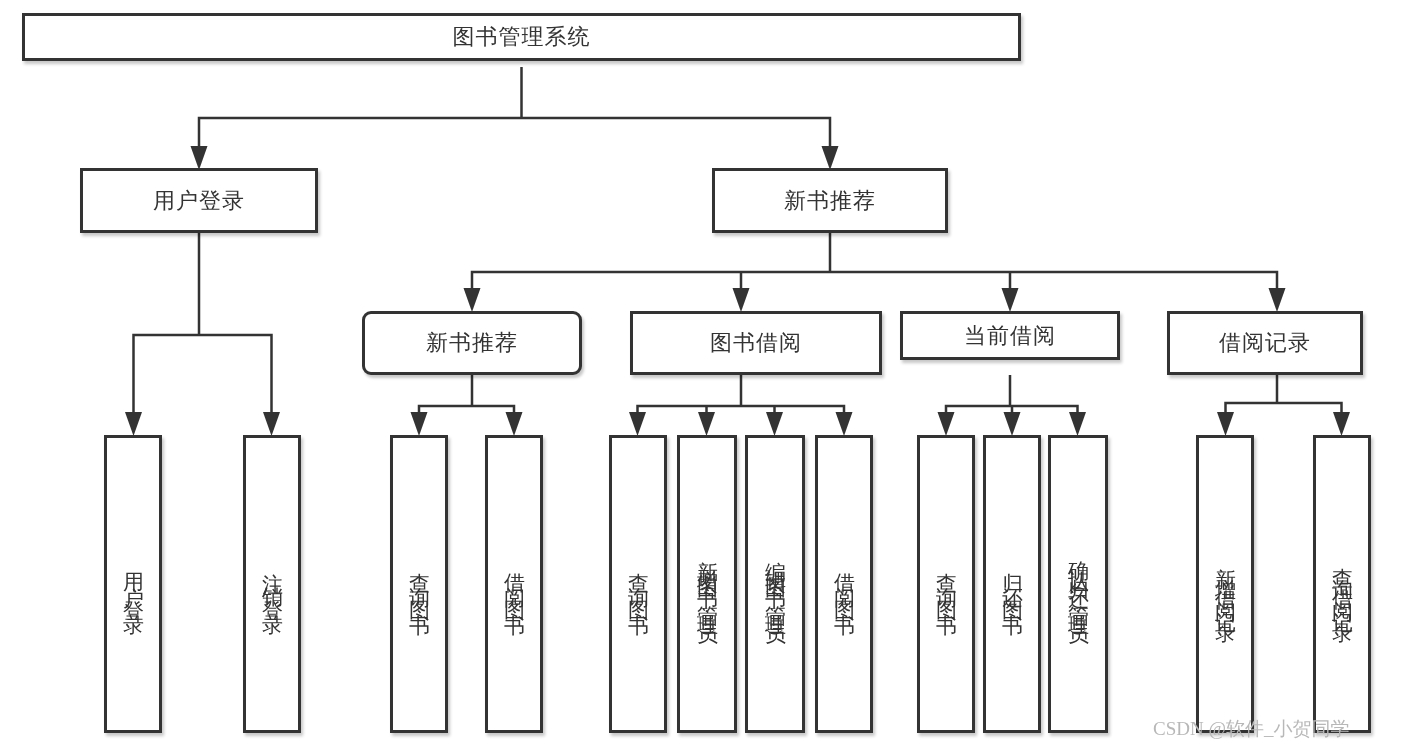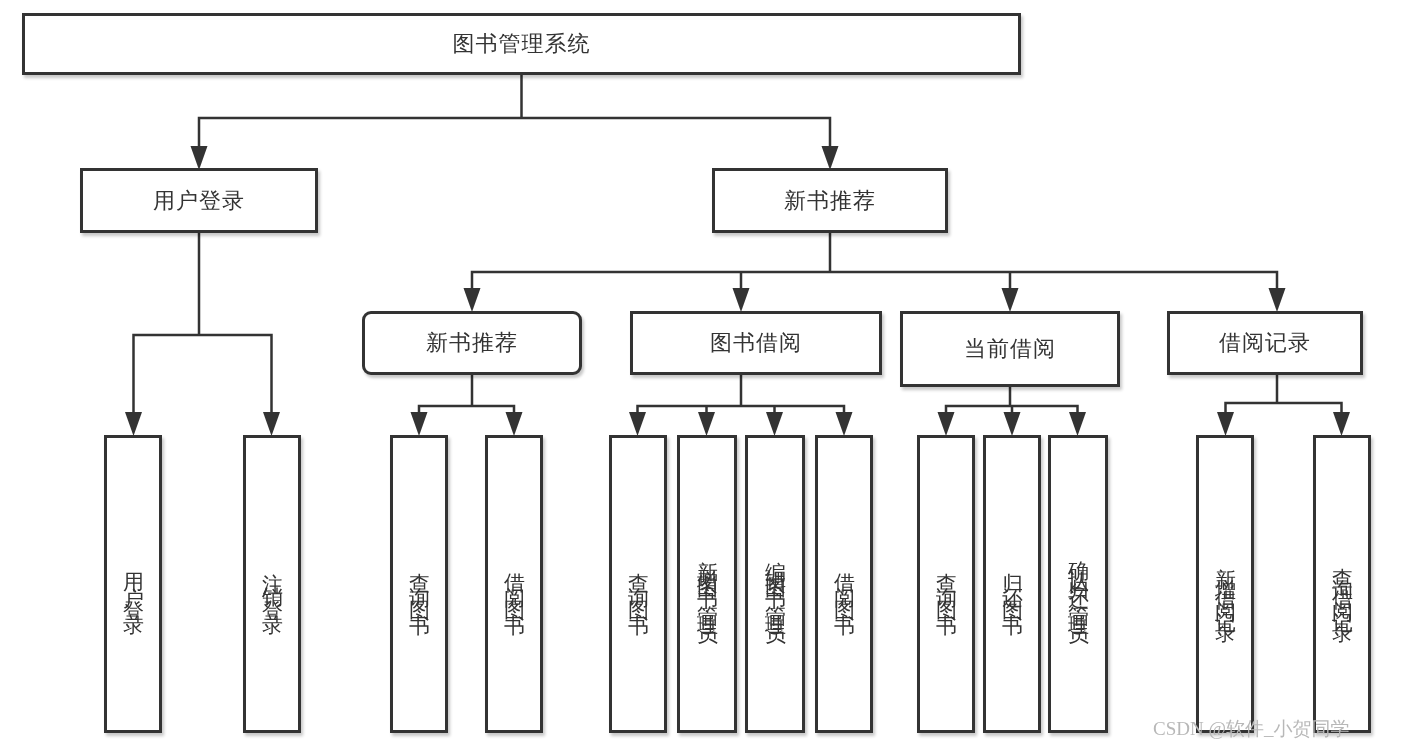--- a/index.html
+++ b/index.html
@@ -76,38 +76,38 @@
       <use href="#ah" transform="translate(774.5,436)"></use>
       <use href="#ah" transform="translate(844,436)"></use>
       <use href="#ah" transform="translate(946,436)"></use>
       <use href="#ah" transform="translate(1012,436)"></use>
       <use href="#ah" transform="translate(1077.5,436)"></use>
       <use href="#ah" transform="translate(1225.5,436)"></use>
       <use href="#ah" transform="translate(1341.5,436)"></use>
     </g>
   </svg>
 
-  <div class="node h" style="left:22px;top:13px;width:999px;height:62px;">
+  <div class="node h" style="left:22px;top:13px;width:999px;height:48px;">
     <span>图书管理系统</span>
   </div>
 
   <div class="node h" style="left:80px;top:168px;width:238px;height:65px;">
     <span>用户登录</span>
   </div>
   <div class="node h" style="left:712px;top:168px;width:236px;height:65px;">
     <span>新书推荐</span>
   </div>
 
   <div class="node h" style="left:362px;top:311px;width:220px;height:64px;border-radius:9px;">
     <span>新书推荐</span>
   </div>
   <div class="node h" style="left:630px;top:311px;width:252px;height:64px;">
     <span>图书借阅</span>
   </div>
-  <div class="node h" style="left:900px;top:311px;width:220px;height:76px;">
+  <div class="node h" style="left:900px;top:311px;width:220px;height:49px;">
     <span>当前借阅</span>
   </div>
   <div class="node h" style="left:1167px;top:311px;width:196px;height:64px;align-items:center;">
     <span>借阅记录</span>
   </div>
 
   <div class="node v" style="left:104px;top:435px;width:58px;height:298px;">
     <span class="p4">用户登录</span>
   </div>
   <div class="node v" style="left:243px;top:435px;width:58px;height:298px;">

